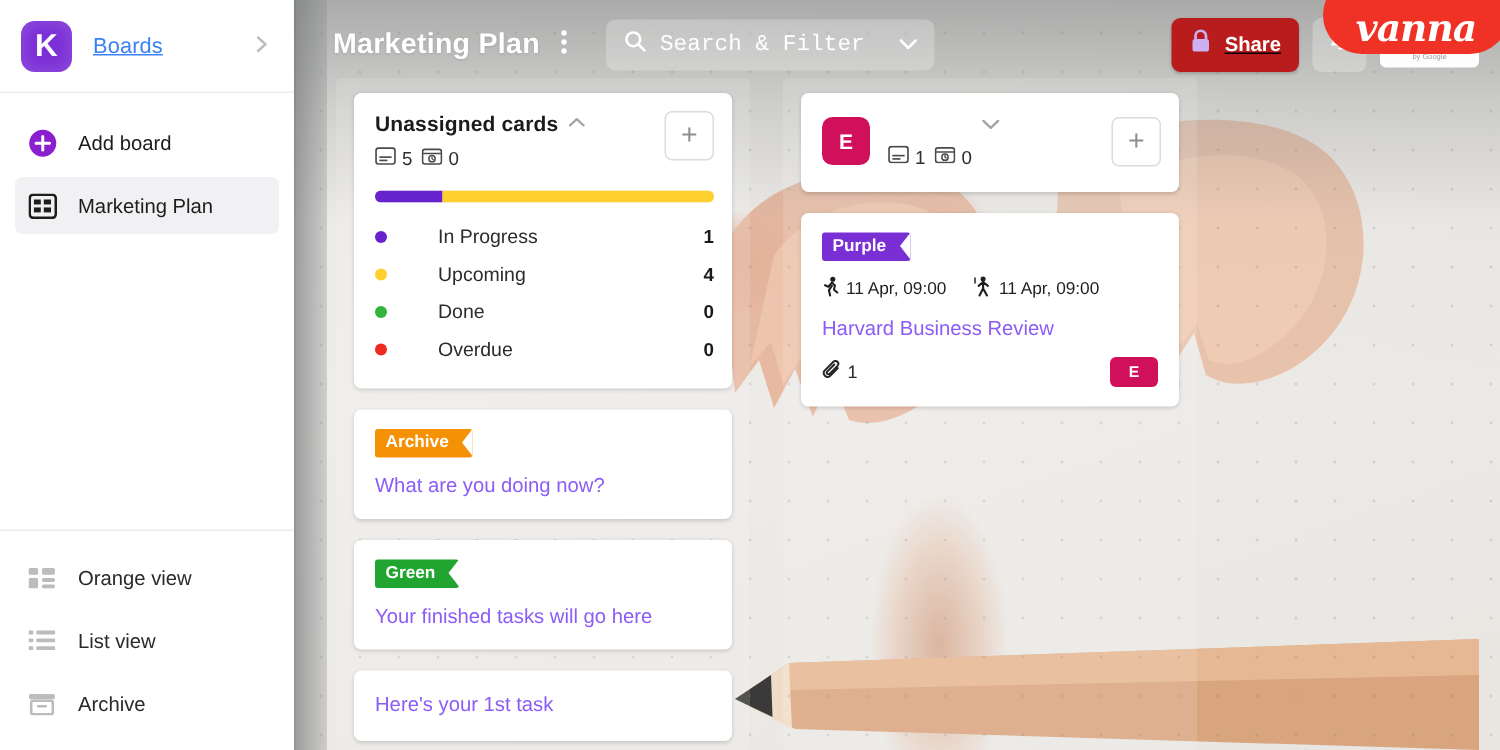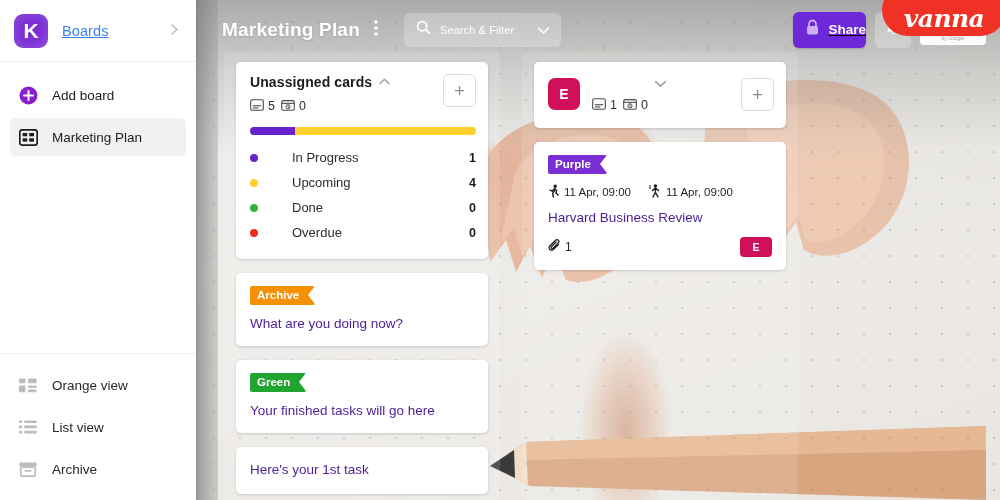--- a/index.html
+++ b/index.html
@@ -94,28 +94,28 @@
     color: #ffffff; font-size: 19px; font-weight: bold; letter-spacing: .2px;
     text-shadow: 0 1px 2px rgba(0,0,0,.12);
   }
   .kebab { color: #ffffff; font-size: 18px; line-height: 1; padding: 0 4px; cursor: pointer; letter-spacing: 1px; }
   .searchbox {
     display: flex; align-items: center; gap: 9px;
     height: 34px; min-width: 148px; padding: 0 11px 0 12px;
     background: rgba(255,255,255,0.24); border-radius: 6px;
     margin-left: 12px; cursor: pointer;
   }
-  .searchbox .ph { color: #ffffff; font-size: 11px; letter-spacing: .1px; }
+  .searchbox .ph { color: #ffffff; font-size: 15px; letter-spacing: .1px; font-family: Liberation Mono, monospace; }
   .searchbox .caret { color: #ffffff; margin-left: 14px; }
 
   .top-right { margin-left: auto; display: flex; align-items: center; gap: 9px; }
   .share-btn {
     display: flex; align-items: center; gap: 8px;
-    height: 36px; padding: 0 0 0 12px;
-    background: #6d28d9; border-radius: 6px; cursor: pointer;
+    height: 36px; padding: 0 12px 0 12px;
+    background: #b91c1c; border-radius: 6px; cursor: pointer;
     box-shadow: 0 1px 2px rgba(0,0,0,.18);
     text-decoration: underline;
   }
   .share-btn .lbl { color: #fff; font-size: 13.5px; font-weight: bold; }
   .bell-btn {
     width: 36px; height: 36px; border-radius: 6px; cursor: pointer;
     background: rgba(255,255,255,0.26);
     display: flex; align-items: center; justify-content: center;
   }
   .google-chip {
@@ -210,21 +210,21 @@
   }
   .tag::after {
     content: ""; position: absolute; right: 0; top: 0;
     border-style: solid; border-width: 9.5px 7px 9.5px 0;
     border-color: transparent #ffffff transparent transparent;
   }
   .tag-orange { background: #f59105; }
   .tag-green  { background: #22a431; }
   .tag-purple { background: #7a2fd4; }
 
-  .card-title { font-size: 13.5px; color: #4c1d95; line-height: 1.35; }
+  .card-title { font-size: 13.5px; color: #8b5cf6; line-height: 1.35; }
   .card-dates { display: flex; gap: 18px; align-items: center; margin-bottom: 9px; }
   .date-item { display: flex; align-items: center; gap: 4px; font-size: 11.5px; color: #1f1f1f; }
   .card-foot { display: flex; align-items: center; margin-top: 10px; }
   .attach { display: flex; align-items: center; gap: 3px; font-size: 12px; color: #262626; }
   .card-foot .spacer { flex: 1; }
 
   .plain-card { padding: 14px 14px; }
 </style>
 </head>
 <body>

